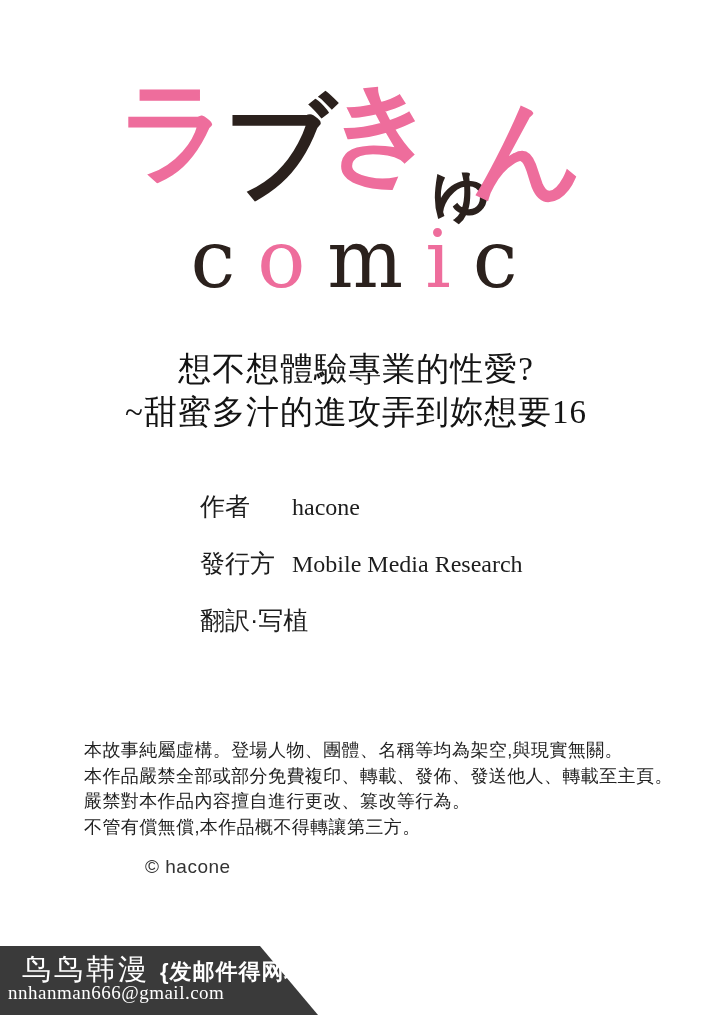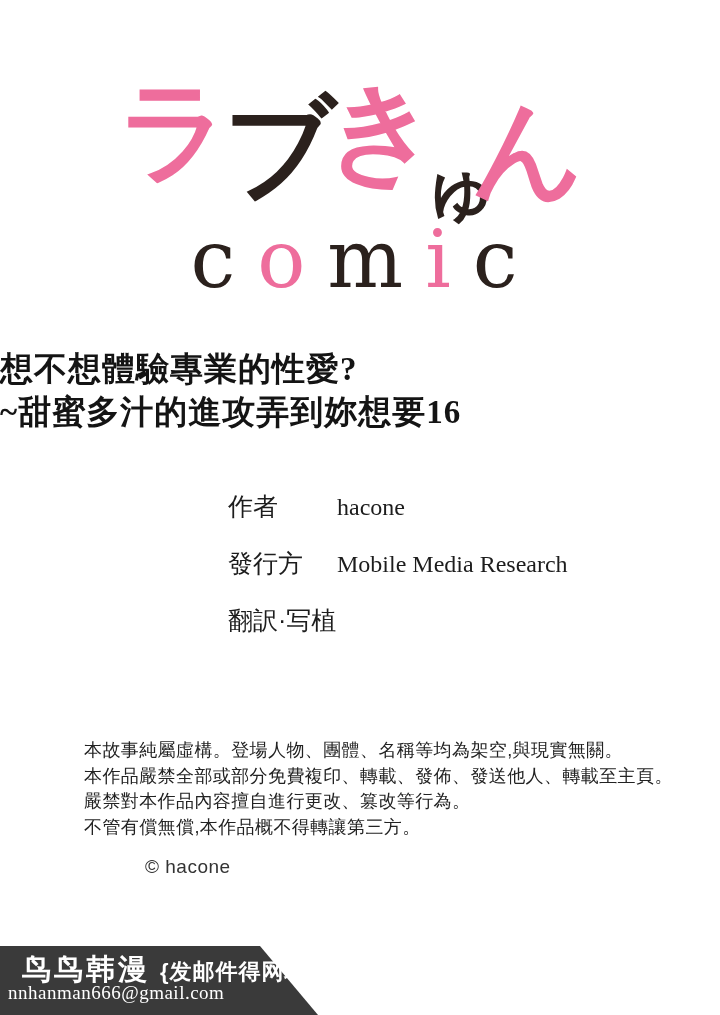--- a/index.html
+++ b/index.html
@@ -18,46 +18,46 @@
   .k2{left:326px;top:76px;font-size:110px;}
   .k3{left:424px;top:152px;font-size:72px;}
   .k4{left:472px;top:94px;font-size:110px;}
   .logo-word{
     position:absolute;left:0;top:220px;width:720px;text-align:center;
     font-family:"DejaVu Serif","Liberation Serif",serif;
     font-size:80px;line-height:1;letter-spacing:22px;padding-left:10px;box-sizing:border-box;
   }
   
   .title{
-    position:absolute;left:0;top:348px;width:712px;
-    font-family:"Liberation Serif",serif;font-weight:700;color:#141414;
+    position:absolute;left:0;top:348px;width:712px;text-align:center;
+    font-family:"Liberation Serif",serif;font-weight:400;color:#141414;
     font-size:33px;line-height:43px;letter-spacing:1px;
   }
   
   .credits{position:absolute;left:200px;top:490px;color:var(--ink);}
-  .credit-row{display:flex;align-items:baseline;gap:24px;height:27px;margin-bottom:30px;margin-left:28px;}
+  .credit-row{display:flex;align-items:baseline;gap:7px;height:27px;margin-bottom:30px;}
   .credit-label{min-width:85px;font-size:25px;}
   .credit-value{font-size:24px;font-family:Liberation Serif, serif;}
   
   .disclaimer{
     position:absolute;left:84px;top:738px;width:600px;color:#222222;
     font-size:18px;line-height:25.5px;letter-spacing:0.4px;white-space:nowrap;
   }
   
   .copyright{position:absolute;left:145px;top:856px;font-size:19px;color:#333333;letter-spacing:0.5px;}
   
   .banner{position:absolute;left:0;bottom:0;width:720px;height:69px;}
   .banner-shape{
     position:absolute;left:0;top:0;width:100%;height:100%;
     background:var(--banner);
     clip-path:polygon(0 0,260px 0,318px 100%,0 100%);
   }
   .banner-line1{position:absolute;left:22px;top:4px;display:flex;align-items:baseline;gap:10px;color:var(--white);}
   .banner-brand{
-    font-family:"Liberation Serif",serif;font-weight:bold;
+    font-family:"Liberation Serif",serif;font-weight:normal;
     font-size:29px;letter-spacing:3px;
   }
   .banner-note{font-size:22px;font-weight:bold;letter-spacing:1px;}
   .banner-email{
     position:absolute;left:8px;top:36px;color:var(--white);
     font-family:"Liberation Serif",serif;font-size:19px;letter-spacing:0.5px;
   }
 </style>
 </head>
 <body>

